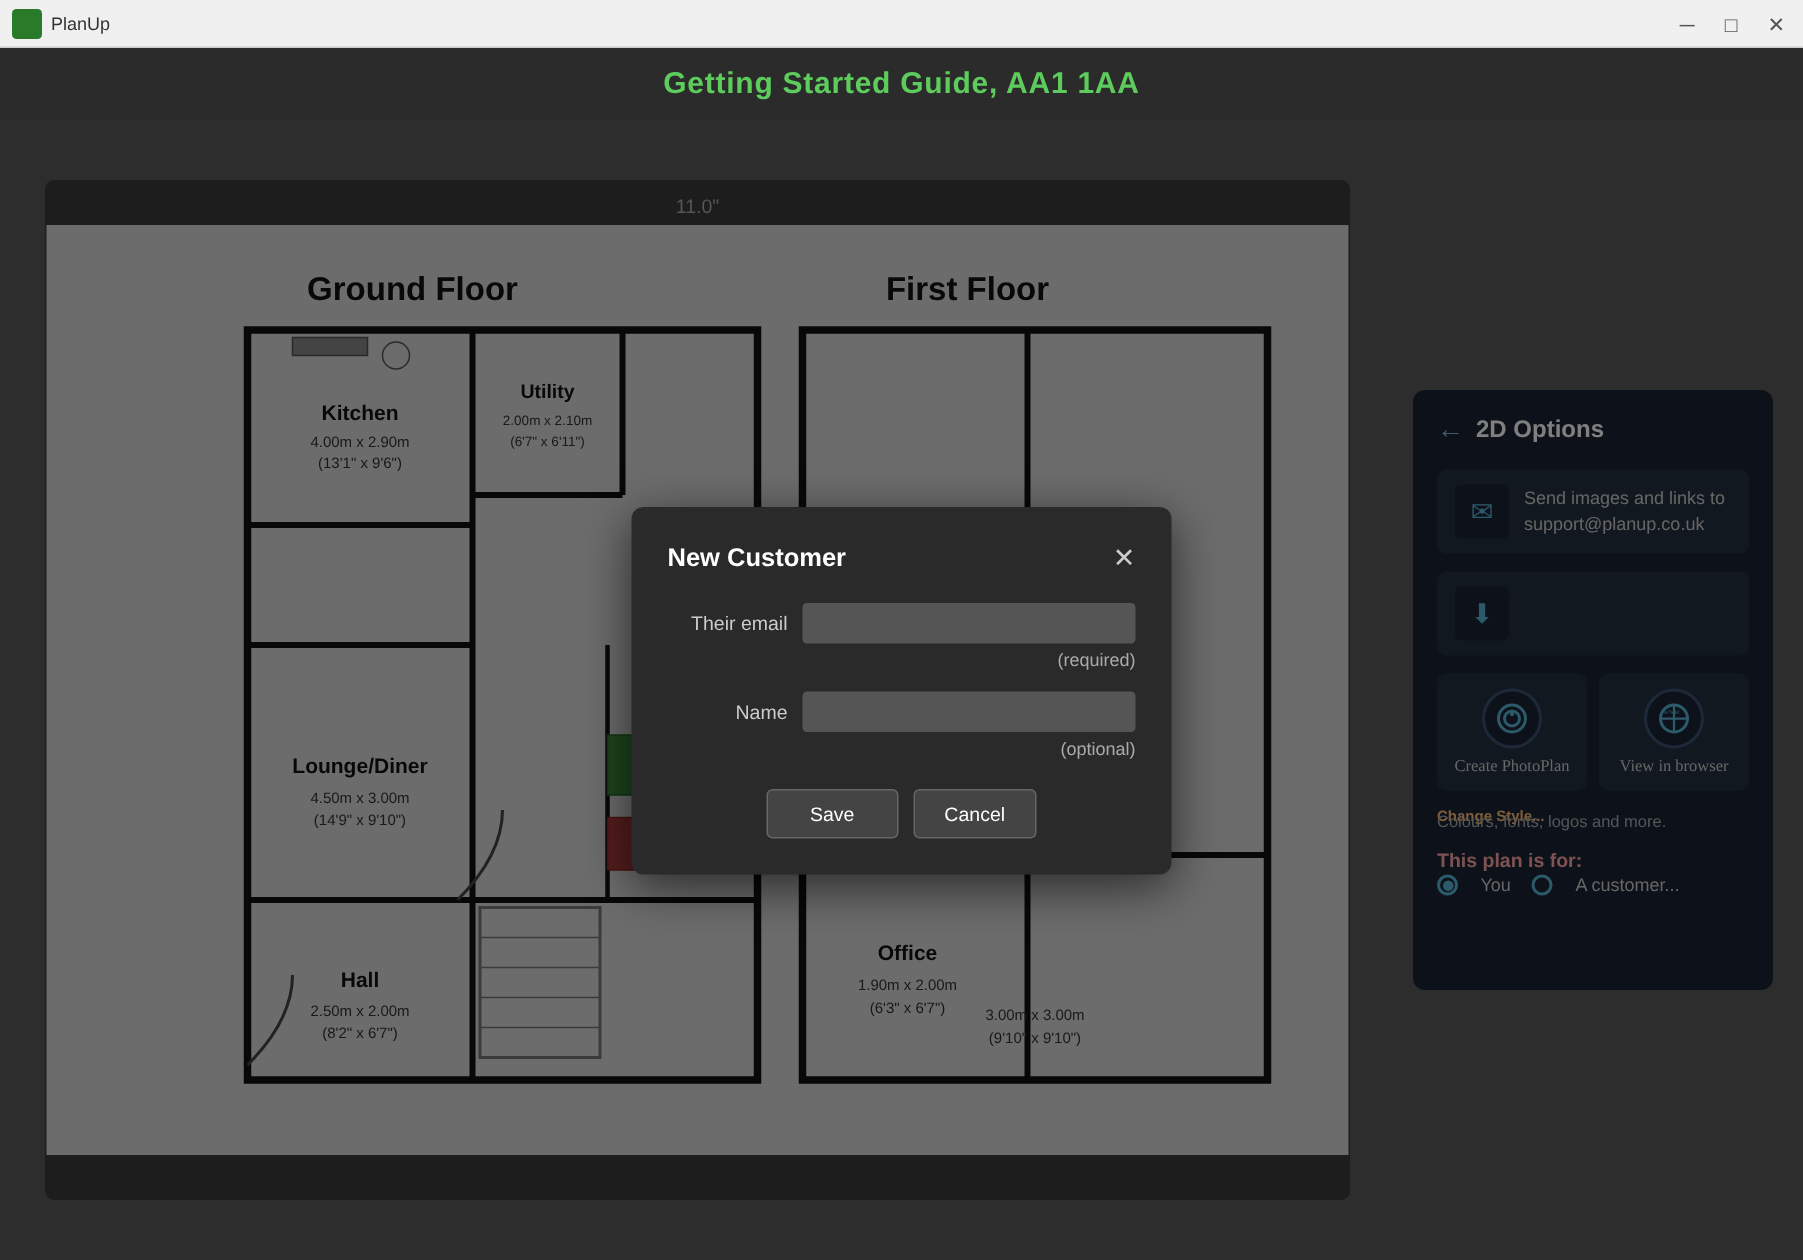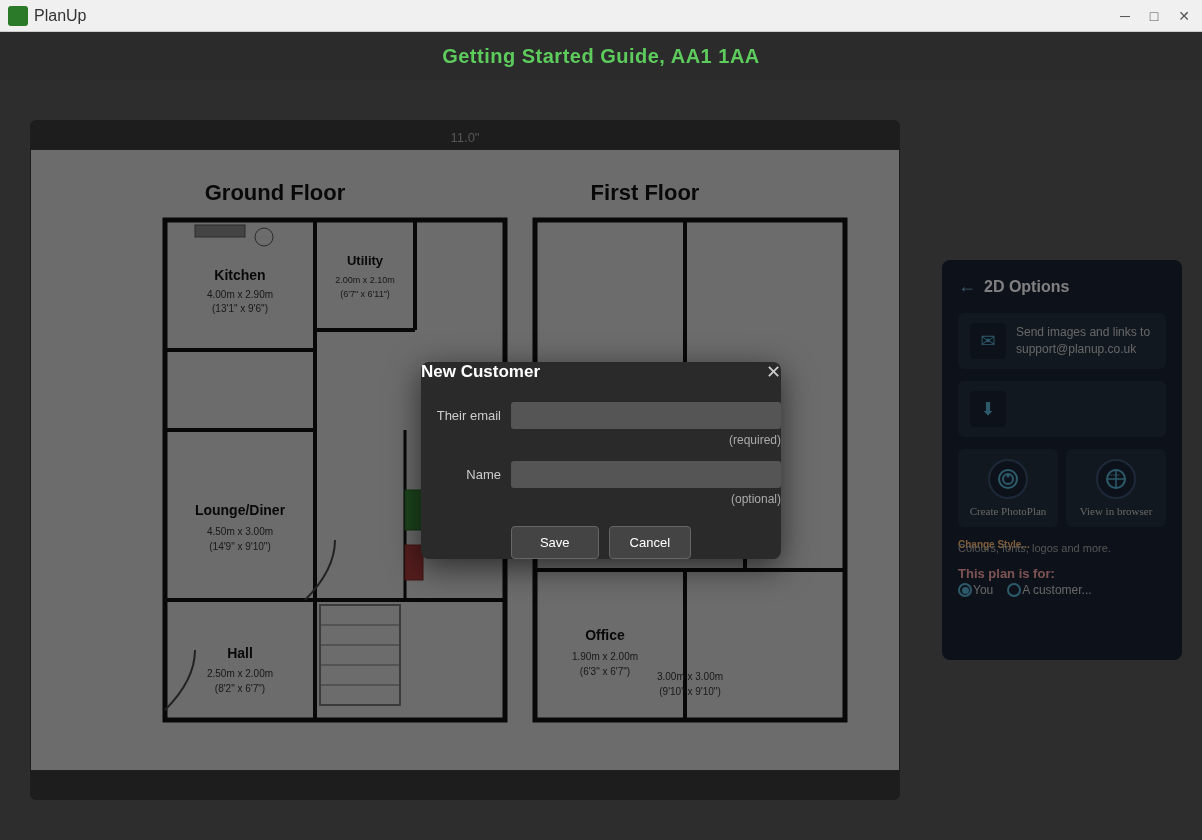--- a/index.html
+++ b/index.html
@@ -27,21 +27,21 @@
       align-items: center;
       gap: 6px;
     }
     .titlebar-logo {
       width: 20px;
       height: 20px;
       background: #2a7a2a;
       border-radius: 3px;
     }
     .titlebar-title {
-      font-size: 16px;
+      font-size: 12px;
       color: #333;
     }
     .titlebar-controls {
       display: flex;
       gap: 12px;
     }
     .titlebar-btn {
       font-size: 14px;
       color: #555;
       cursor: pointer;
@@ -226,21 +226,21 @@
       font-weight: bold;
     }
     .panel-radio-group {
       display: flex;
       align-items: center;
       gap: 14px;
       margin-top: 2px;
     }
     .radio-item {
       display: flex;
-      gap: 1px;
+      gap: 15px;
       cursor: pointer;
     }
     .radio-dot {
       width: 14px;
       height: 14px;
       border-radius: 50%;
       border: 2px solid #5ab4d4;
       display: flex;
       align-items: center;
       justify-content: center;
@@ -267,20 +267,21 @@
       background: rgba(0,0,0,0.5);
       display: flex;
       align-items: center;
       justify-content: center;
       z-index: 100;
     }
     .modal {
       background: #2a2a2a;
       border-radius: 8px;
       width: 360px;
+      padding: 24px;
       position: relative;
       box-shadow: 0 8px 32px rgba(0,0,0,0.6);
     }
     .modal-header {
       display: flex;
       align-items: center;
       justify-content: space-between;
       margin-bottom: 20px;
     }
     .modal-title {

